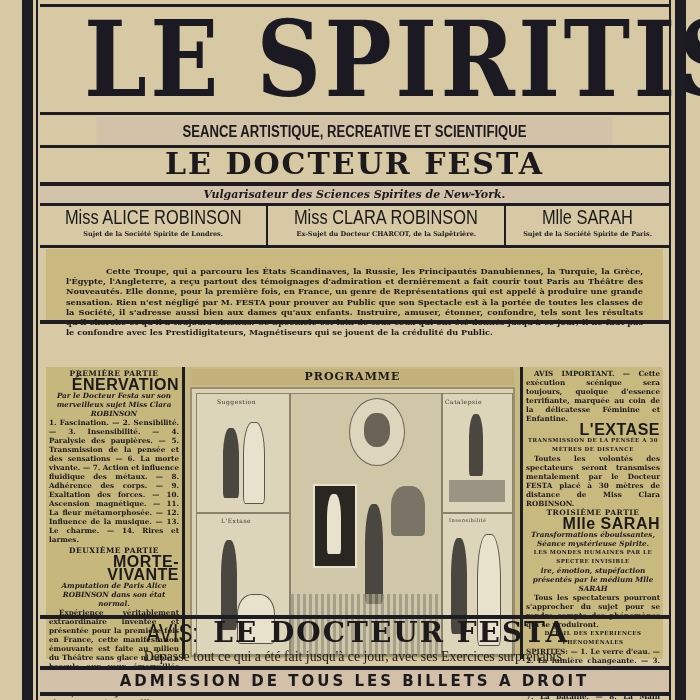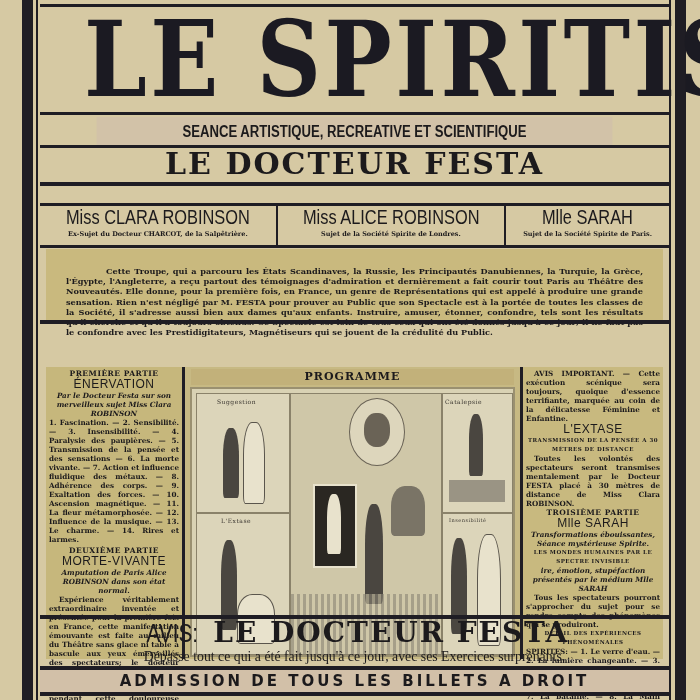--- a/index.html
+++ b/index.html
@@ -20,21 +20,21 @@
   .artist .nm{font-family:"Liberation Sans",sans-serif;font-size:21px;line-height:24px;font-weight:normal;transform:scaleX(0.78);white-space:nowrap;display:block;}
   .artist .sub{font-size:6.5px;line-height:10px;display:block;font-weight:bold;}
   .intro{position:absolute;top:249px;left:6px;width:617px;height:72px;font-size:8.2px;line-height:10.2px;font-weight:bold;text-align:justify;background:#c9b97e;padding:1px 4px;box-sizing:border-box;}
   .intro p{margin:16px;text-indent:40px;}
   .cols{position:absolute;top:324px;left:0;width:100%;height:292px;margin-top:43px;}
   .col-left{position:absolute;left:6px;top:0;width:136px;height:292px;background:#c6b77c;padding:2px 3px;box-sizing:border-box;font-size:7.2px;line-height:9px;font-weight:bold;text-align:justify;}
   .col-right{position:absolute;left:483px;top:0;width:140px;height:292px;background:#c8b97f;padding:2px 3px;box-sizing:border-box;font-size:7.2px;line-height:9px;font-weight:bold;text-align:justify;}
   .vline{position:absolute;top:0;width:3px;height:292px;background:#1f1d24;}
   .ctr{text-align:center;display:block;}
   .part{font-size:7.5px;letter-spacing:.5px;}
-  .ptitle{font-family:"Liberation Sans",sans-serif;font-size:12px;line-height:13px;font-weight:normal;letter-spacing:.5px;}
+  .ptitle{font-family:"Liberation Sans",sans-serif;font-size:16px;line-height:13px;font-weight:bold;letter-spacing:.5px;text-align:right;}
   .ital{font-style:italic;}
   .smallcaps{font-size:5.5px;letter-spacing:.5px;}
   .prog{position:absolute;left:145px;top:0;width:335px;height:292px;background:#c7b983;}
   .prog-head{position:absolute;top:2px;left:6px;width:323px;height:16px;text-align:center;font-family:"DejaVu Serif",serif;font-weight:900;font-size:11px;line-height:16px;letter-spacing:1px;background:#c2b17a;}
   .illus{position:absolute;top:20px;left:5px;width:325px;height:270px;background:#d9d2b4;border:2px solid #9a9070;box-sizing:border-box;}
   .panel{position:absolute;border:1px solid #8a826a;background:#dcd5ba;}
   .plabel{position:absolute;font-size:6px;font-family:"DejaVu Serif",serif;color:#3a3630;letter-spacing:.5px;}
   .fig{position:absolute;background:#4a4640;border-radius:40% 40% 10% 10%;}
   .avis{top:618px;height:30px;font-size:28px;line-height:30px;}
   .avis .lbl{font-family:"Liberation Sans",sans-serif;font-size:26px;transform:scaleX(0.8);display:inline-block;}
@@ -53,30 +53,31 @@
   <div class="rule" style="top:4px;height:3px;"></div>
   <div class="title">LE SPIRITISME</div>
   <div class="rule" style="top:112px;height:3px;"></div>
 
   <div class="band seance">SEANCE ARTISTIQUE, RECREATIVE ET SCIENTIFIQUE</div>
   <div class="rule" style="top:145px;height:3px;"></div>
 
   <div class="band docteur">LE DOCTEUR FESTA</div>
   <div class="rule" style="top:182px;height:4px;"></div>
 
+  <div class="band vulg">Vulgarisateur des Sciences Spirites de New-York.</div>
   <div class="rule" style="top:203px;height:3px;"></div>
 
   <div class="artists">
     <div class="artist">
+      <span class="nm">Miss ALICE ROBINSON</span>
+      <span class="sub">Sujet de la Société Spirite de Londres.</span>
+    </div>
+    <div class="artist">
       <span class="nm">Miss CLARA ROBINSON</span>
       <span class="sub">Ex-Sujet du Docteur CHARCOT, de la Salpêtrière.</span>
-    </div>
-    <div class="artist">
-      <span class="nm">Miss ALICE ROBINSON</span>
-      <span class="sub">Sujet de la Société Spirite de Londres.</span>
     </div>
     <div class="artist">
       <span class="nm">Mlle SARAH</span>
       <span class="sub">Sujet de la Société Spirite de Paris.</span>
     </div>
   </div>
   <div class="rule" style="top:245px;height:3px;"></div>
 
   <div class="intro">
     <p>Cette Troupe, qui a parcouru les États Scandinaves, la Russie, les Principautés Danubiennes, la Turquie, la Grèce, l'Égypte, l'Angleterre, a reçu partout des témoignages d'admiration et dernièrement a fait courir tout Paris au Théâtre des Nouveautés. Elle donne, pour la première fois, en France, un genre de Représentations qui est appelé à produire une grande sensation. Rien n'est négligé par M. FESTA pour prouver au Public que son Spectacle est à la portée de toutes les classes de la Société, il s'adresse aussi bien aux dames qu'aux enfants. Instruire, amuser, étonner, confondre, tels sont les résultats qu'il cherche et qu'il a toujours obtenus. Ce Spectacle est loin de tous ceux qui ont été donnés jusqu'à ce jour; il ne faut pas le confondre avec les Prestidigitateurs, Magnétiseurs qui se jouent de la crédulité du Public.</p>

